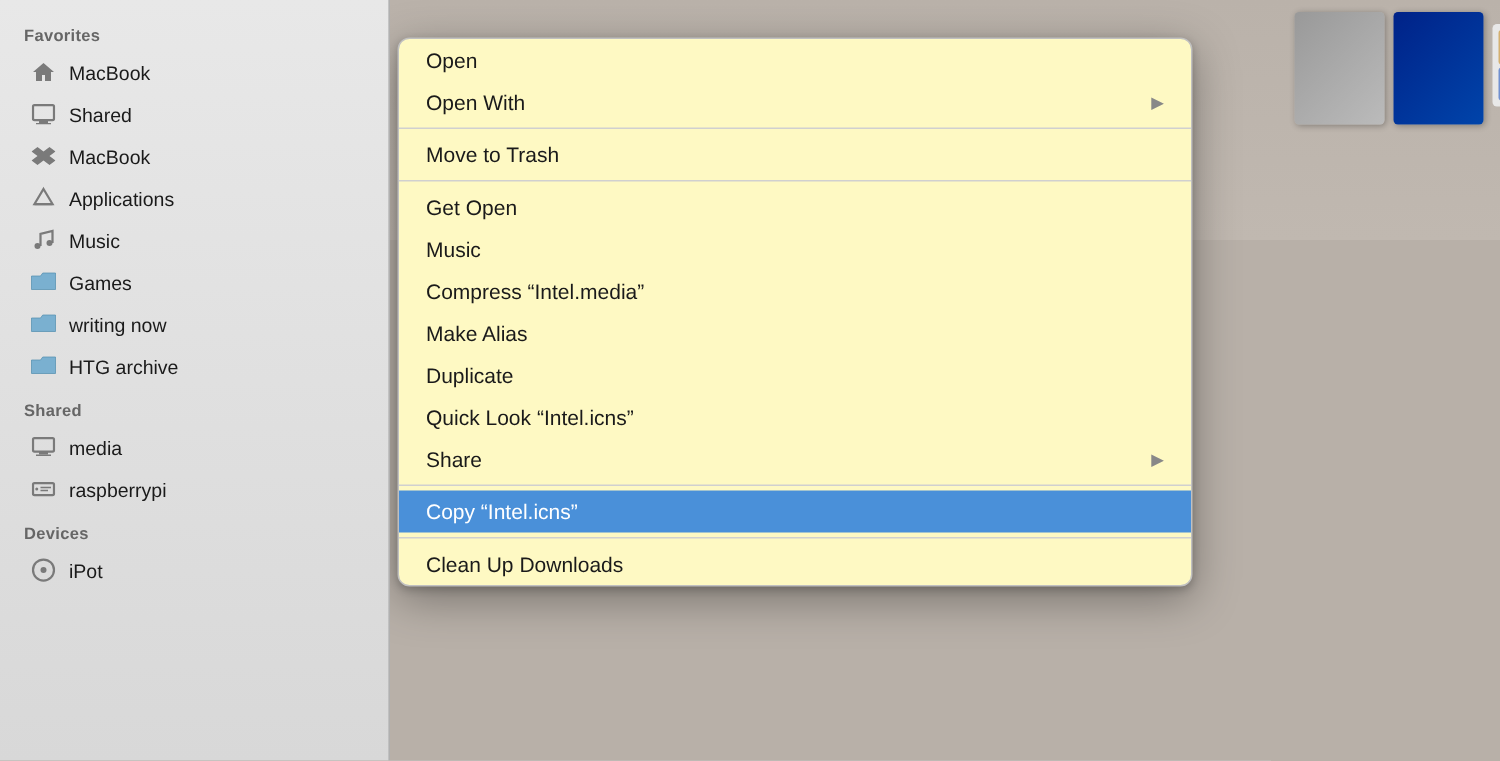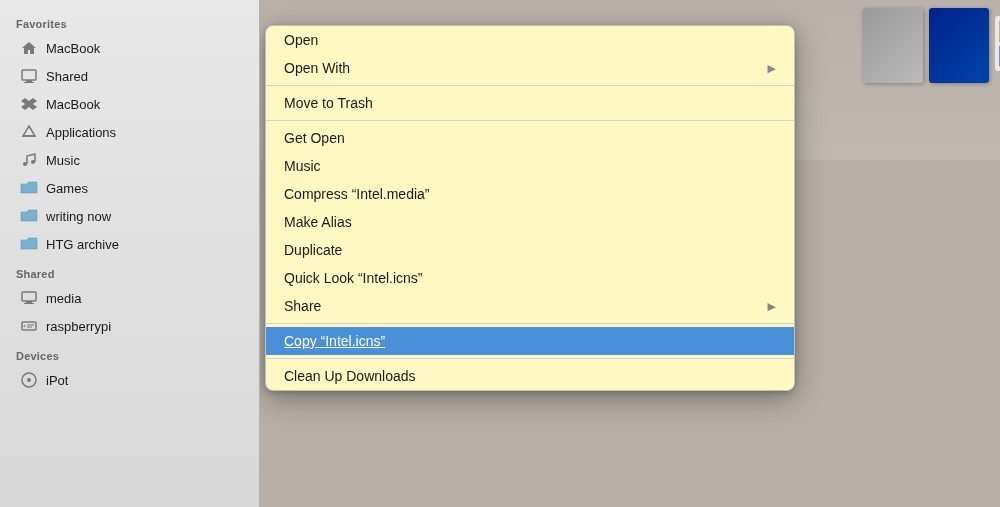--- a/index.html
+++ b/index.html
@@ -139,21 +139,20 @@
       justify-content: space-between;
       padding: 6px 18px;
       font-size: 14px;
       color: #1a1a1a;
       cursor: pointer;
     }
 
     .context-menu-item.highlighted {
       background: #4a90d9;
       color: white;
-      text-decoration: underline;
     }
 
     .context-menu-separator {
       height: 1px;
       background: #d0d0d0;
       margin: 3px 0;
     }
 
     .context-menu-arrow {
       font-size: 11px;

